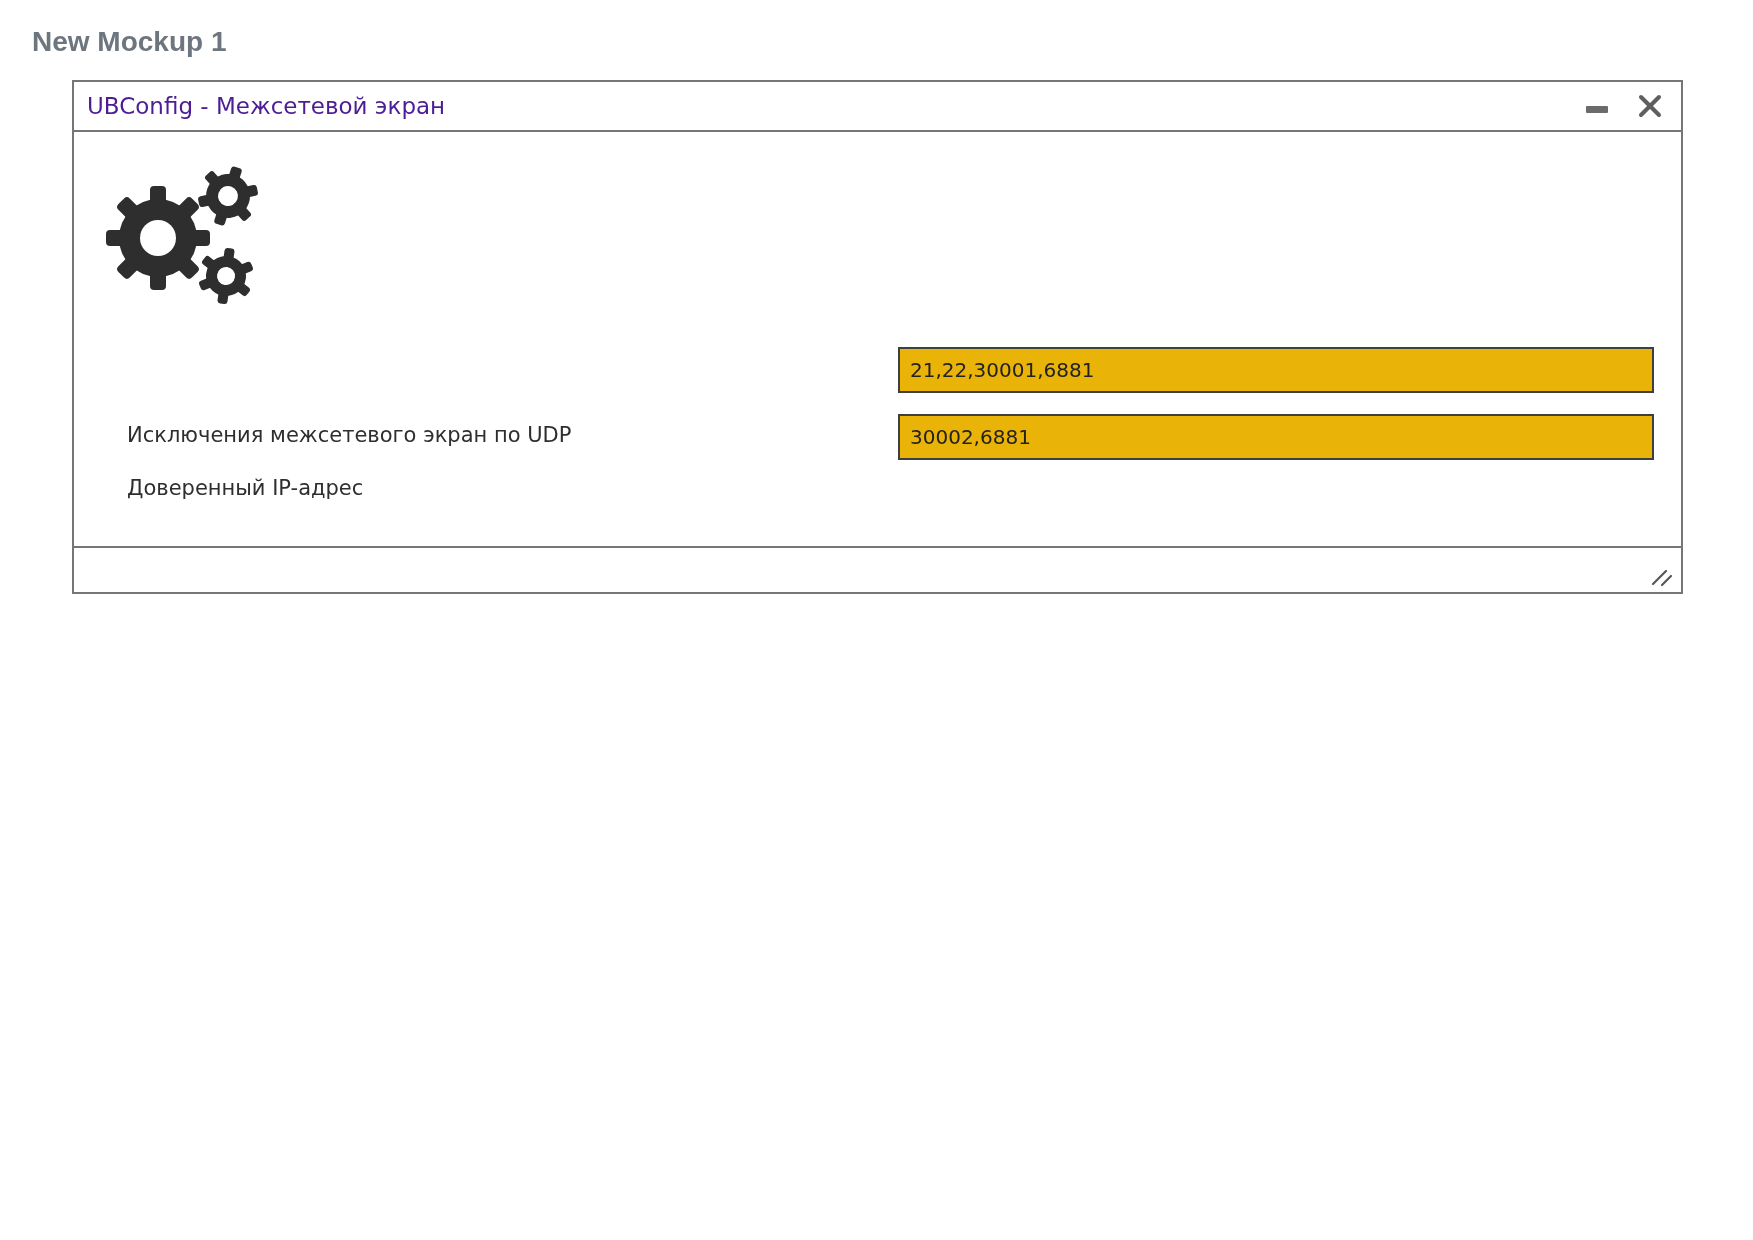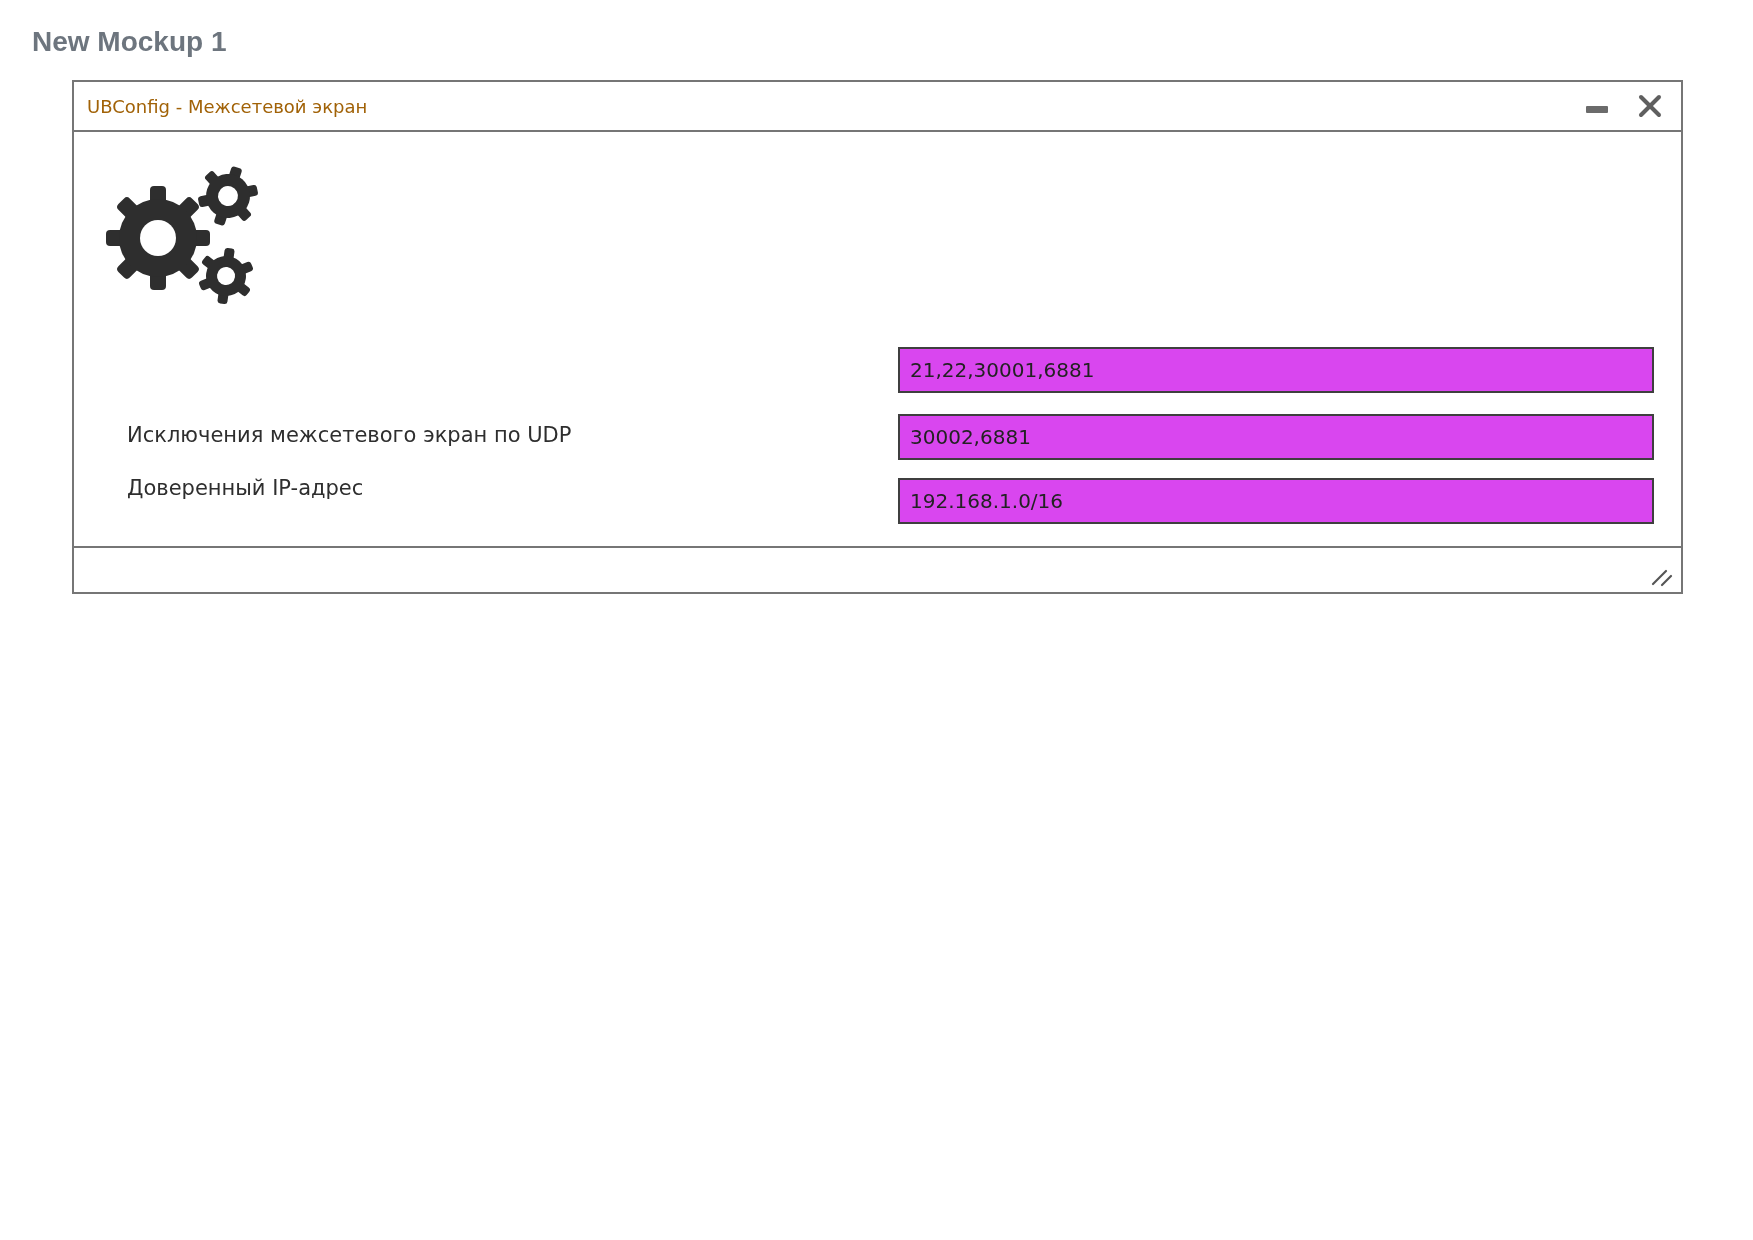--- a/index.html
+++ b/index.html
@@ -28,22 +28,22 @@
   }
   .titlebar {
     height: 50px;
     flex: 0 0 50px;
     border-bottom: 2px solid #767676;
     display: flex;
     align-items: center;
     padding: 0 18px 0 13px;
   }
   .titlebar-text {
-    font-size: 18px;
-    color: #a16207;
+    font-size: 23px;
+    color: #4c1d95;
     flex: 1 1 auto;
     white-space: nowrap;
   }
   .win-controls {
     display: flex;
     align-items: center;
     gap: 28px;
   }
   .min-btn {
     width: 24px; height: 26px;
@@ -83,21 +83,21 @@
     left: 53px;
     font-size: 21px;
     color: #2e2e2e;
     white-space: nowrap;
   }
   .field-input {
     position: absolute;
     left: 824px;
     width: 756px; height: 46px;
     border: 2px solid #3f3f3f;
-    background: #d946ef;
+    background: #eab308;
     font-family: "DejaVu Sans", sans-serif;
     font-size: 20px;
     color: #222222;
     padding: 0 10px;
     outline: none;
   }
   .row1-label { top: 224px; }
   .row1-input { top: 215px; }
   .row2-label { top: 291px; }
   .row2-input { top: 282px; }
@@ -167,21 +167,20 @@
       </g>
     </svg>
 
 
     <input class="field-input row1-input" type="text" value="21,22,30001,6881" style="">
 
     <div class="field-label row2-label">Исключения межсетевого экран по UDP</div>
     <input class="field-input row2-input" type="text" value="30002,6881" style="">
 
     <div class="field-label row3-label">Доверенный IP-адрес</div>
-    <input class="field-input row3-input" type="text" value="192.168.1.0/16" style="">
 
   </div>
 
   <div class="statusbar">
     <svg class="grip" width="22" height="20" viewBox="0 0 22 20">
       <line x1="2" y1="17" x2="15" y2="4" stroke="#555555" stroke-width="2.2" stroke-linecap="round"></line>
       <line x1="11" y1="18" x2="20" y2="9" stroke="#555555" stroke-width="2.2" stroke-linecap="round"></line>
     </svg>
   </div>
 

